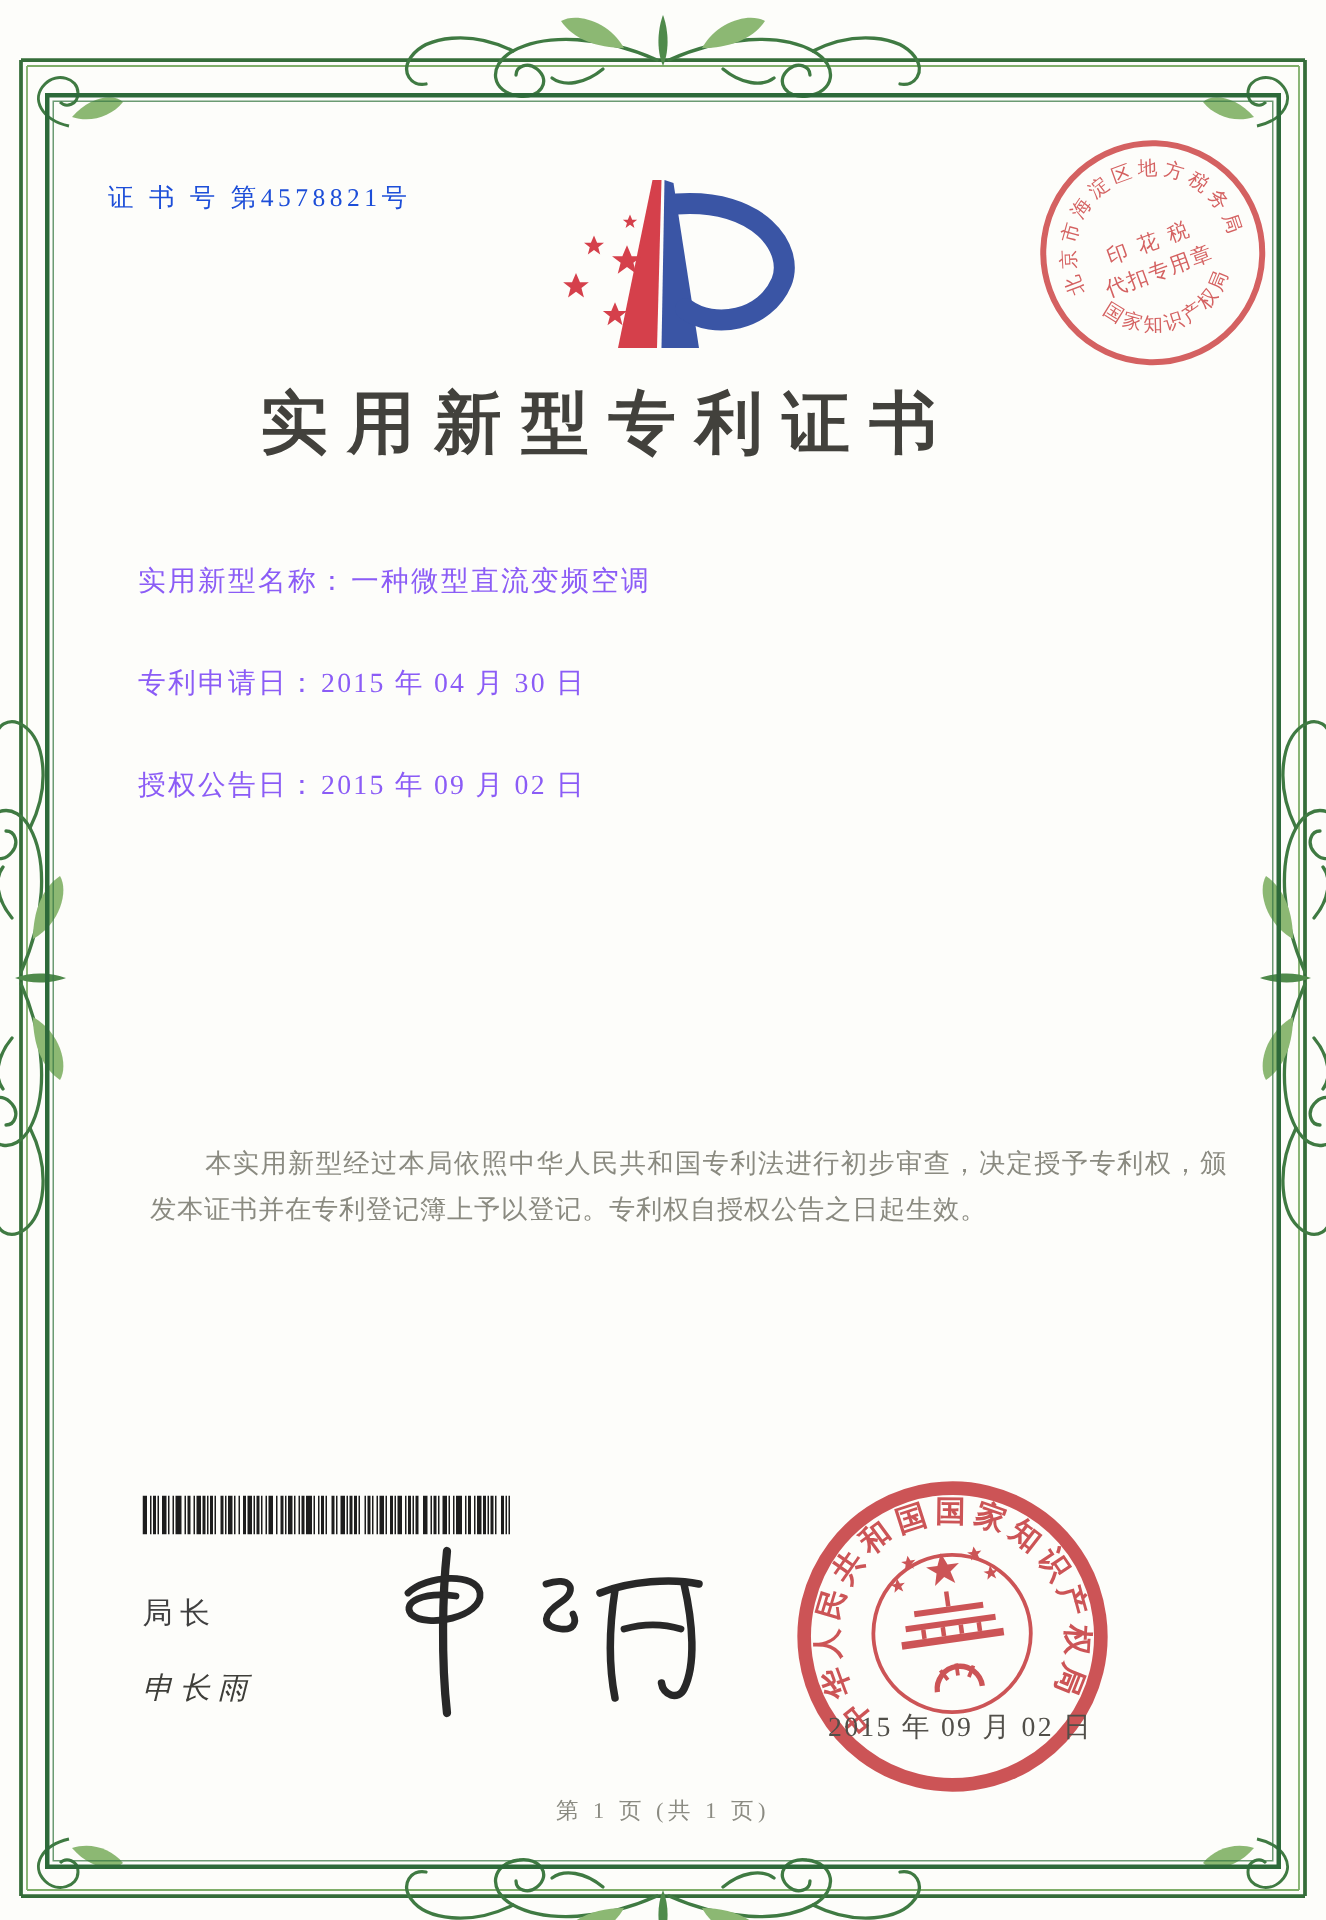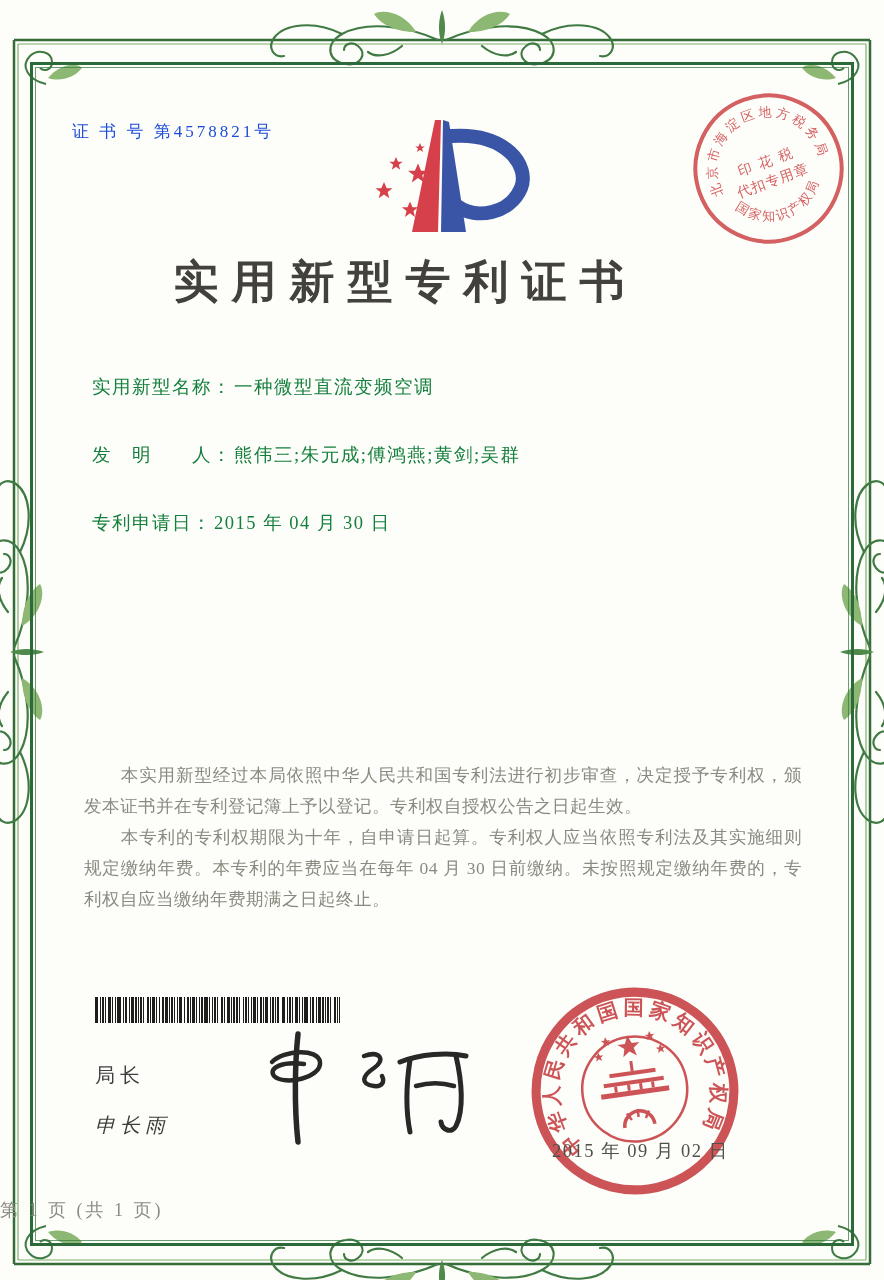--- a/index.html
+++ b/index.html
@@ -19,35 +19,35 @@
     content:"";position:absolute;left:2px;top:2px;right:2px;bottom:2px;
     border:1px solid #3a7a46;opacity:.75;
   }
   
   #cert-no{left:72px;top:120px;font-size:17px;letter-spacing:3px;color:#1d4ed8;z-index:5;}
   #logo{left:338px;top:112px;z-index:4;}
   #tax-seal{left:686px;top:86px;z-index:6;opacity:.88;}
   #title{left:0;top:252px;width:811px;text-align:center;font-size:45px;
     letter-spacing:13px;color:#42413c;font-weight:600;z-index:5;}
   
-  #fields{left:92px;top:374px;width:700px;z-index:5;color:#15803d;}
+  #fields{left:92px;top:374px;width:700px;z-index:5;color:#8b5cf6;}
   .field-row{height:30px;margin-bottom:38px;font-size:18.5px;letter-spacing:1.5px;white-space:nowrap;}
   .field-label{margin-right:2px;}
   
-  #paragraphs{left:84px;top:760px;width:718px;z-index:5;color:#8a8a80;}
+  #paragraphs{left:100px;top:760px;width:718px;z-index:5;color:#8a8a80;}
   #paragraphs p{margin:0;font-size:17.5px;line-height:31px;text-indent:2.1em;
     text-align:justify;letter-spacing:.5px;}
   
   #barcode{left:95px;top:997px;z-index:5;}
   #signer-title{left:95px;top:1062px;font-size:20px;letter-spacing:5px;color:#404040;z-index:5;}
   #signer-name{left:95px;top:1112px;font-size:20px;letter-spacing:5px;color:#3e3e39;z-index:5;font-style:italic;}
   #signature{left:232px;top:1028px;z-index:5;}
   #official-seal{left:524px;top:980px;z-index:6;opacity:.86;}
   #seal-date{left:552px;top:1138px;font-size:18.5px;letter-spacing:1.5px;color:#514f49;z-index:7;}
-  #page-footer{left:0;top:1198px;width:884px;font-size:18px;
+  #page-footer{left:0;top:1198px;width:884px;text-align:center;font-size:15px;
     letter-spacing:3px;color:#8b8b82;z-index:5;}
 </style>
 </head>
 <body>
 
 <svg id="vine-border" width="884" height="1280" viewBox="0 0 884 1280">
   <defs>
     <path id="st" d="M0,-10 L2.94,-3.09 L9.51,-3.09 L4.05,1.18 L5.88,8.09 L0,3.8 L-5.88,8.09 L-4.05,1.18 L-9.51,-3.09 L-2.94,-3.09 Z"></path>
     <g id="halfflr" fill="none" stroke="#3f7a42" stroke-width="2.2" stroke-linecap="round">
       <path d="M4,0 C40,-16 78,-18 100,-6 C118,4 114,22 96,24 C82,26 74,14 84,6 C90,1 98,4 98,10"></path>
@@ -122,30 +122,29 @@
   </g>
 </svg>
 
 <div id="title" class="abs">实用新型专利证书</div>
 
 <div id="fields" class="abs">
   <div class="field-row">
     <span class="field-label">实用新型名称：</span><span>一种微型直流变频空调</span>
   </div>
   <div class="field-row">
-    <span class="field-label">发　明　　人：</span><span>熊伟三;朱元成;傅鸿燕;黄剑;吴群</span>
+    <span class="field-label">专利申请日：</span><span>2015 年 04 月 30 日</span>
   </div>
   <div class="field-row">
-    <span class="field-label">专利申请日：</span><span>2015 年 04 月 30 日</span>
+    <span class="field-label">授权公告日：</span><span>2015 年 09 月 02 日</span>
   </div>
 </div>
 
 <div id="paragraphs" class="abs">
   <p>本实用新型经过本局依照中华人民共和国专利法进行初步审查，决定授予专利权，颁发本证书并在专利登记簿上予以登记。专利权自授权公告之日起生效。</p>
-  <p>本专利的专利权期限为十年，自申请日起算。专利权人应当依照专利法及其实施细则规定缴纳年费。本专利的年费应当在每年 04 月 30 日前缴纳。未按照规定缴纳年费的，专利权自应当缴纳年费期满之日起终止。</p>
 </div>
 
 <svg id="barcode" class="abs" width="245" height="26" viewBox="0 0 245 26">
   <path d="M0,13 H245" stroke="#1d1d1d" stroke-width="26" fill="none" stroke-dasharray="3 2 1 1 2 1 1 2 3 1 1 2 1 1 4 2 1 1 2 2 1 1 3 1 2 1 1 1 2 1 1 3 2 1 1 1 3 1 1 2 1 2 2 1 3 1 1 1 2 1 1 2 1 1 3 2 1 2 2 1 1 1 3 1 1 2 1 1 2 1 4 1 1 2 1 1 2 1 1 3 2 1 1 2 3 1 1 1 2 1 2 1 1 3 1 1 2 1 1 2 1 1 3 1 1 2 2 1 1 1 3 2 1 1 2 1 1 1 2 3"></path>
 </svg>
 
 <div id="signer-title" class="abs">局长</div>
 <div id="signer-name" class="abs">申长雨</div>
 
 <svg id="signature" class="abs" width="245" height="120" viewBox="0 0 245 120">

